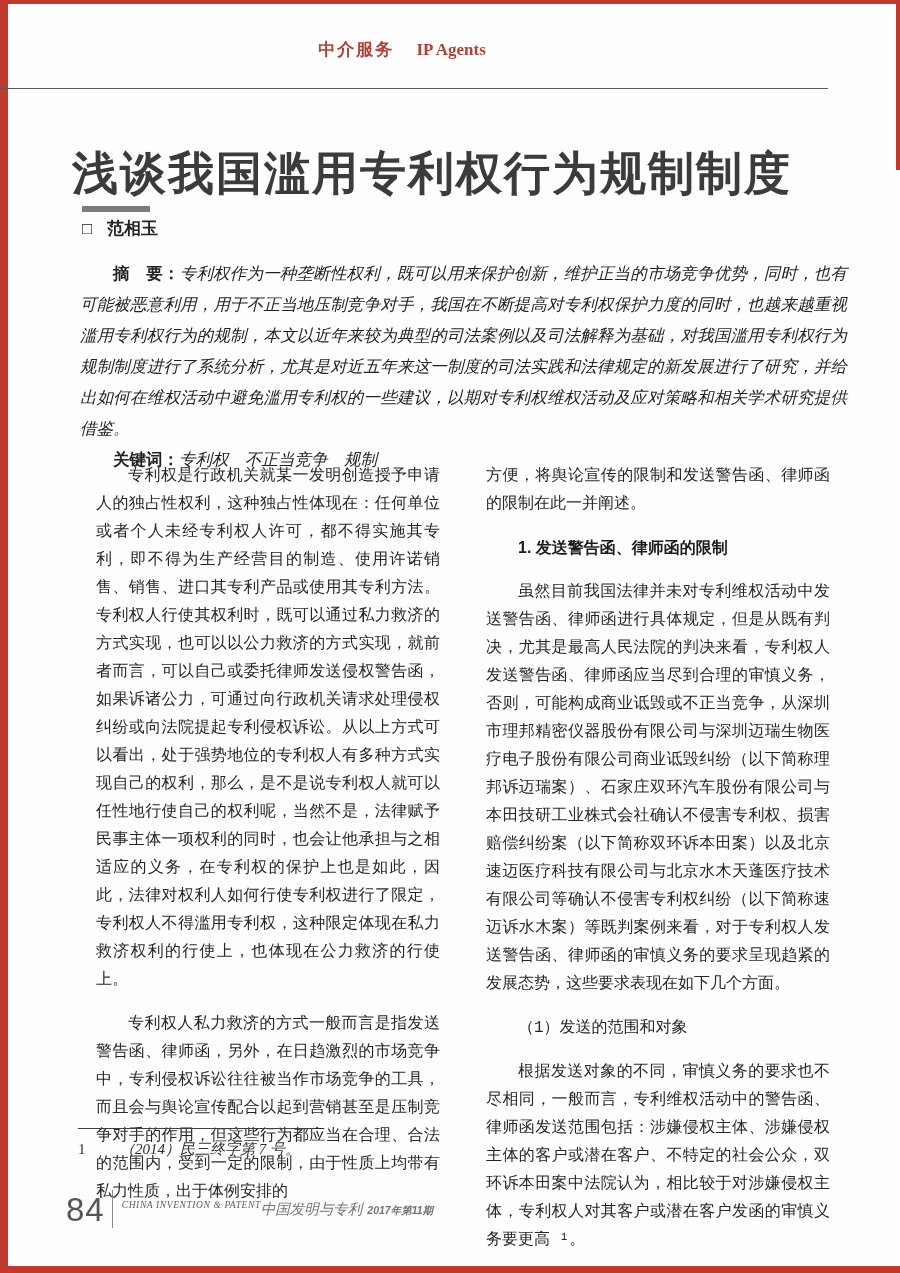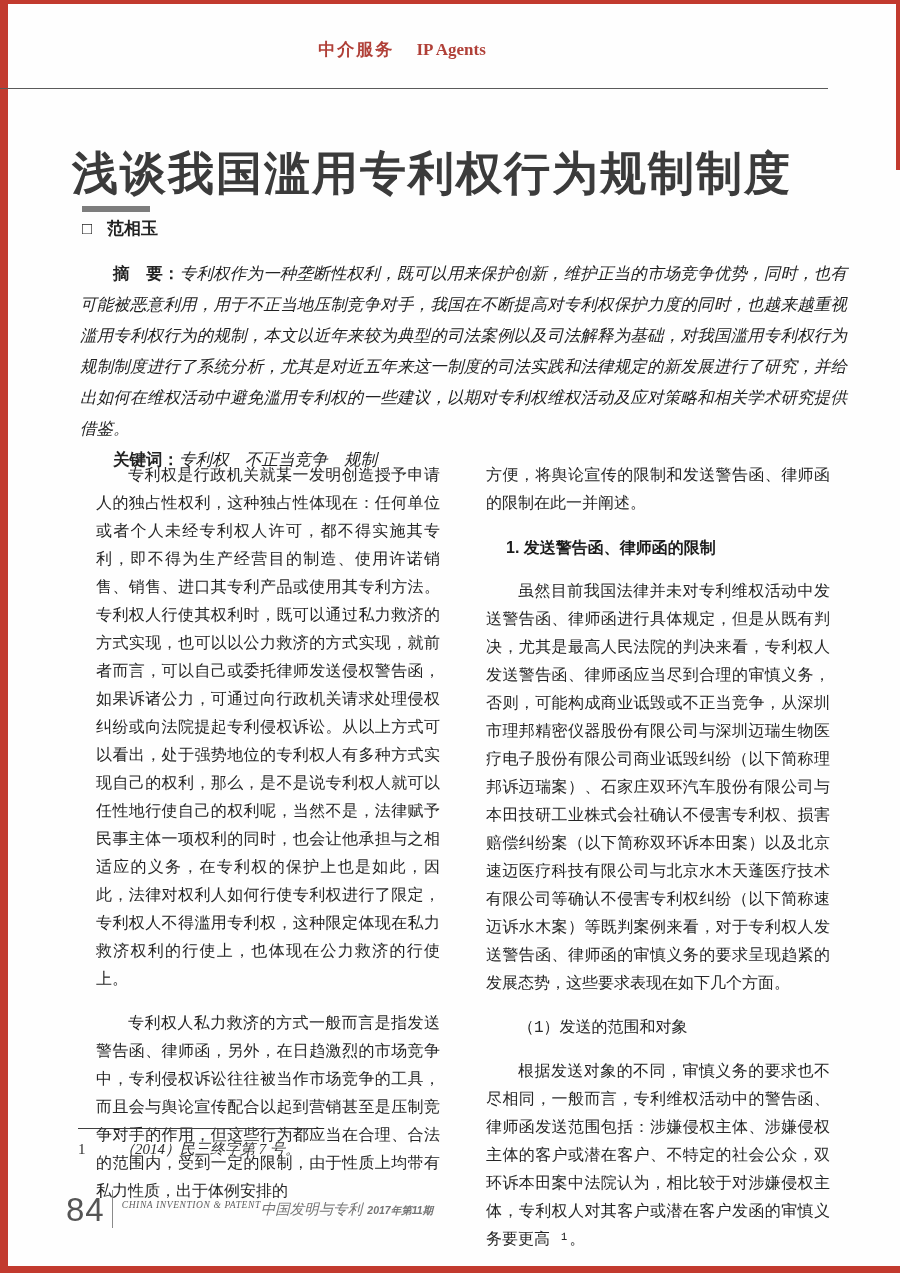--- a/index.html
+++ b/index.html
@@ -44,21 +44,21 @@
 
   .col{
     position:absolute;top:446px;width:376px;
     font-size:16px;line-height:28px;text-align:justify;color:#262626;
   }
   #col-left{left:80px;}
   #col-right{left:470px;}
   .col p{margin:16px;text-indent:2em;font-family:Liberation Mono, monospace;}
   .col p.no-indent{text-indent:0;}
   .col h3{
-    margin:4px;font-size:16px;line-height:28px;font-weight:bold;
+    margin:16px;font-size:16px;line-height:28px;font-weight:bold;
     font-family:"Liberation Sans",sans-serif;color:#1c1c1c;text-indent:0;
   }
   .col h3.indent{text-indent:2em;}
 
   .footnote-rule{position:absolute;left:78px;top:1128px;width:236px;height:0;border-top:1.5px solid #3f3f3f;}
   .footnote{position:absolute;left:78px;top:1140px;font-size:15px;color:#2e2e2e;}
   .footnote .num{display:inline-block;width:42px;}
   .footnote .fn-text{font-style:italic;}
 
   .page-footer{

